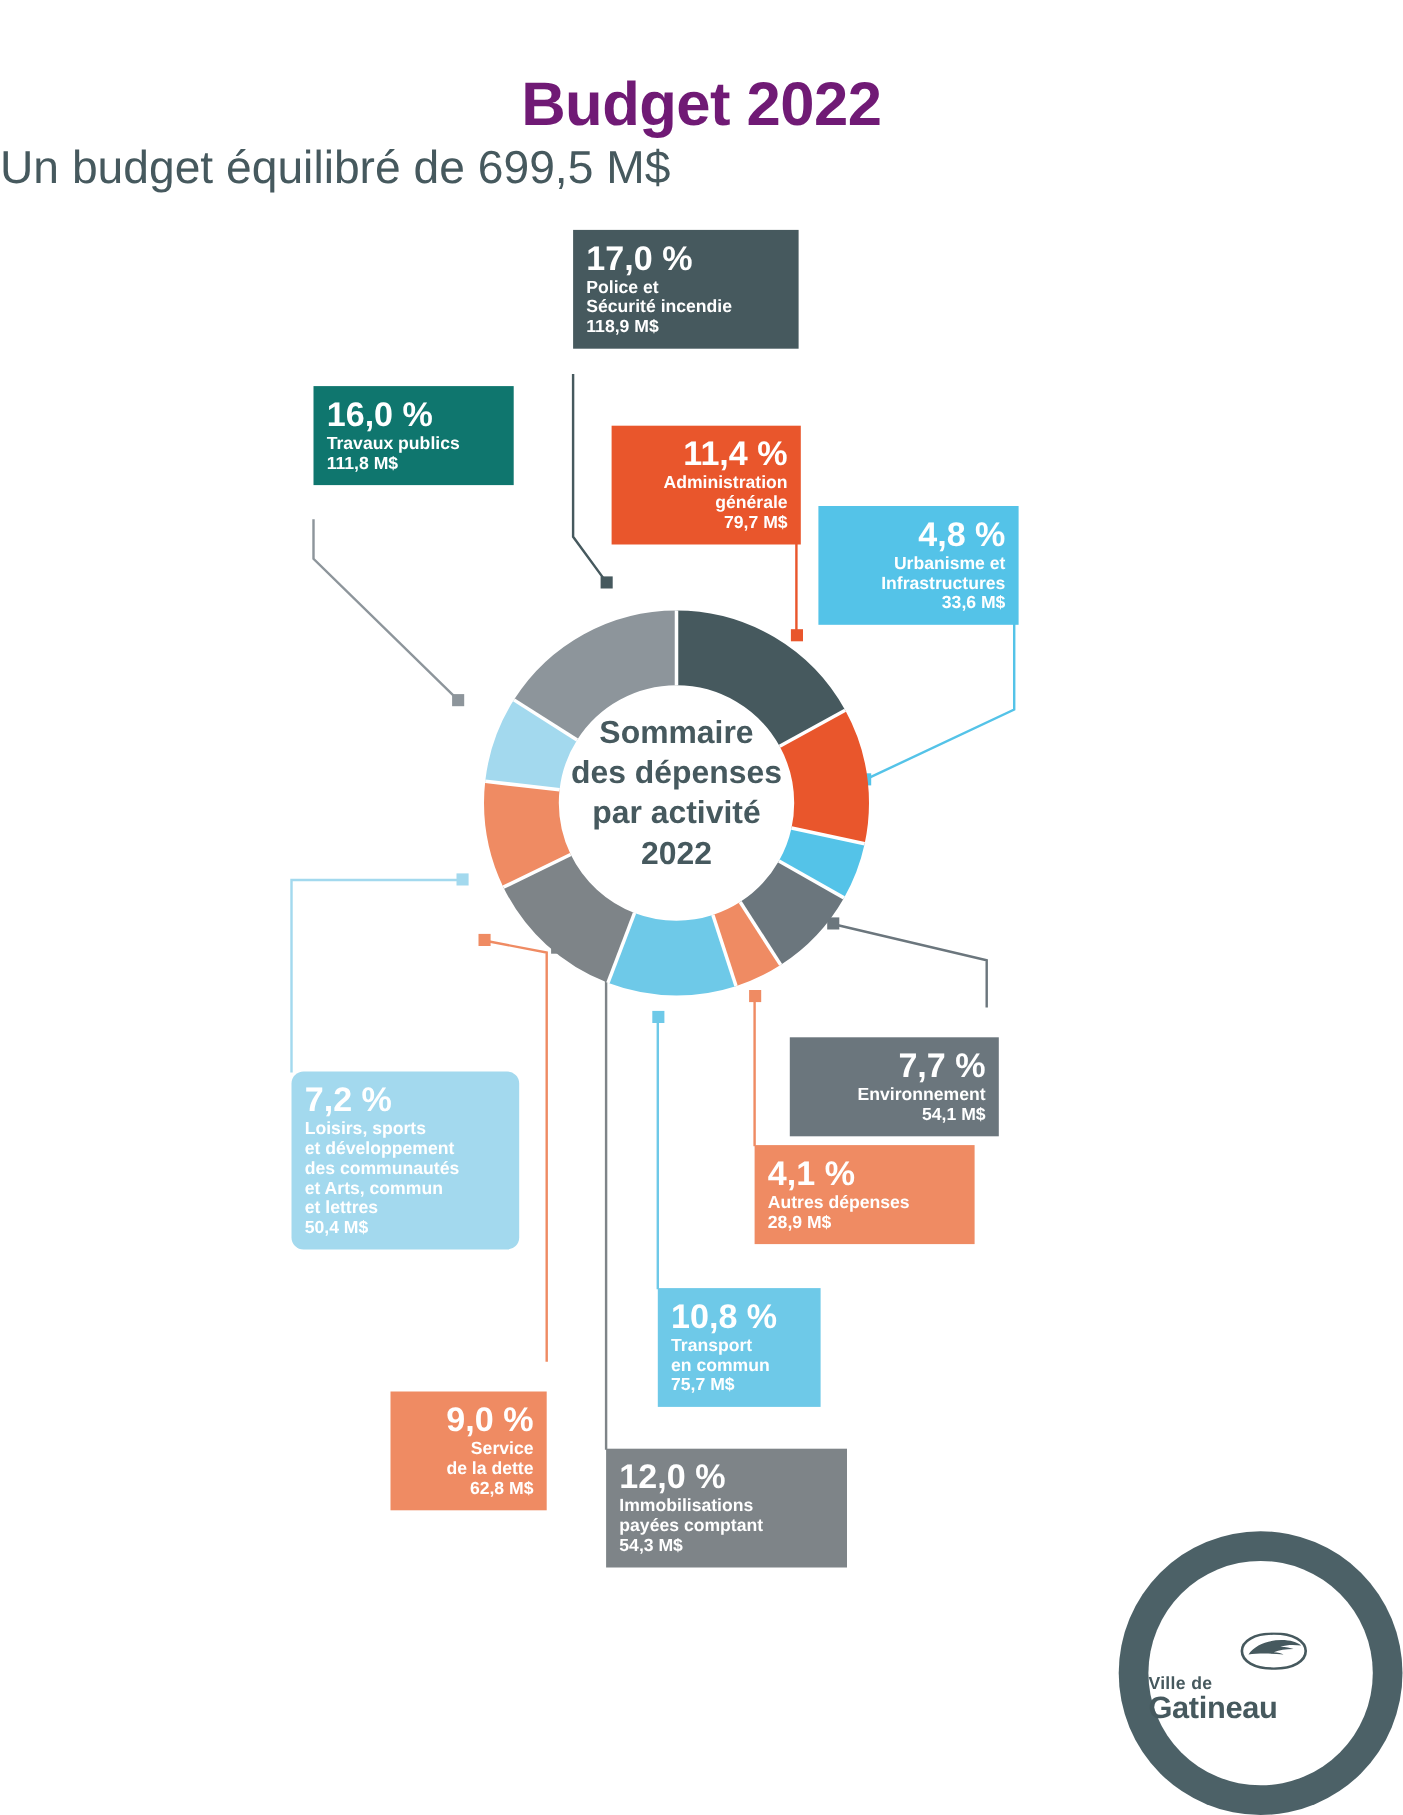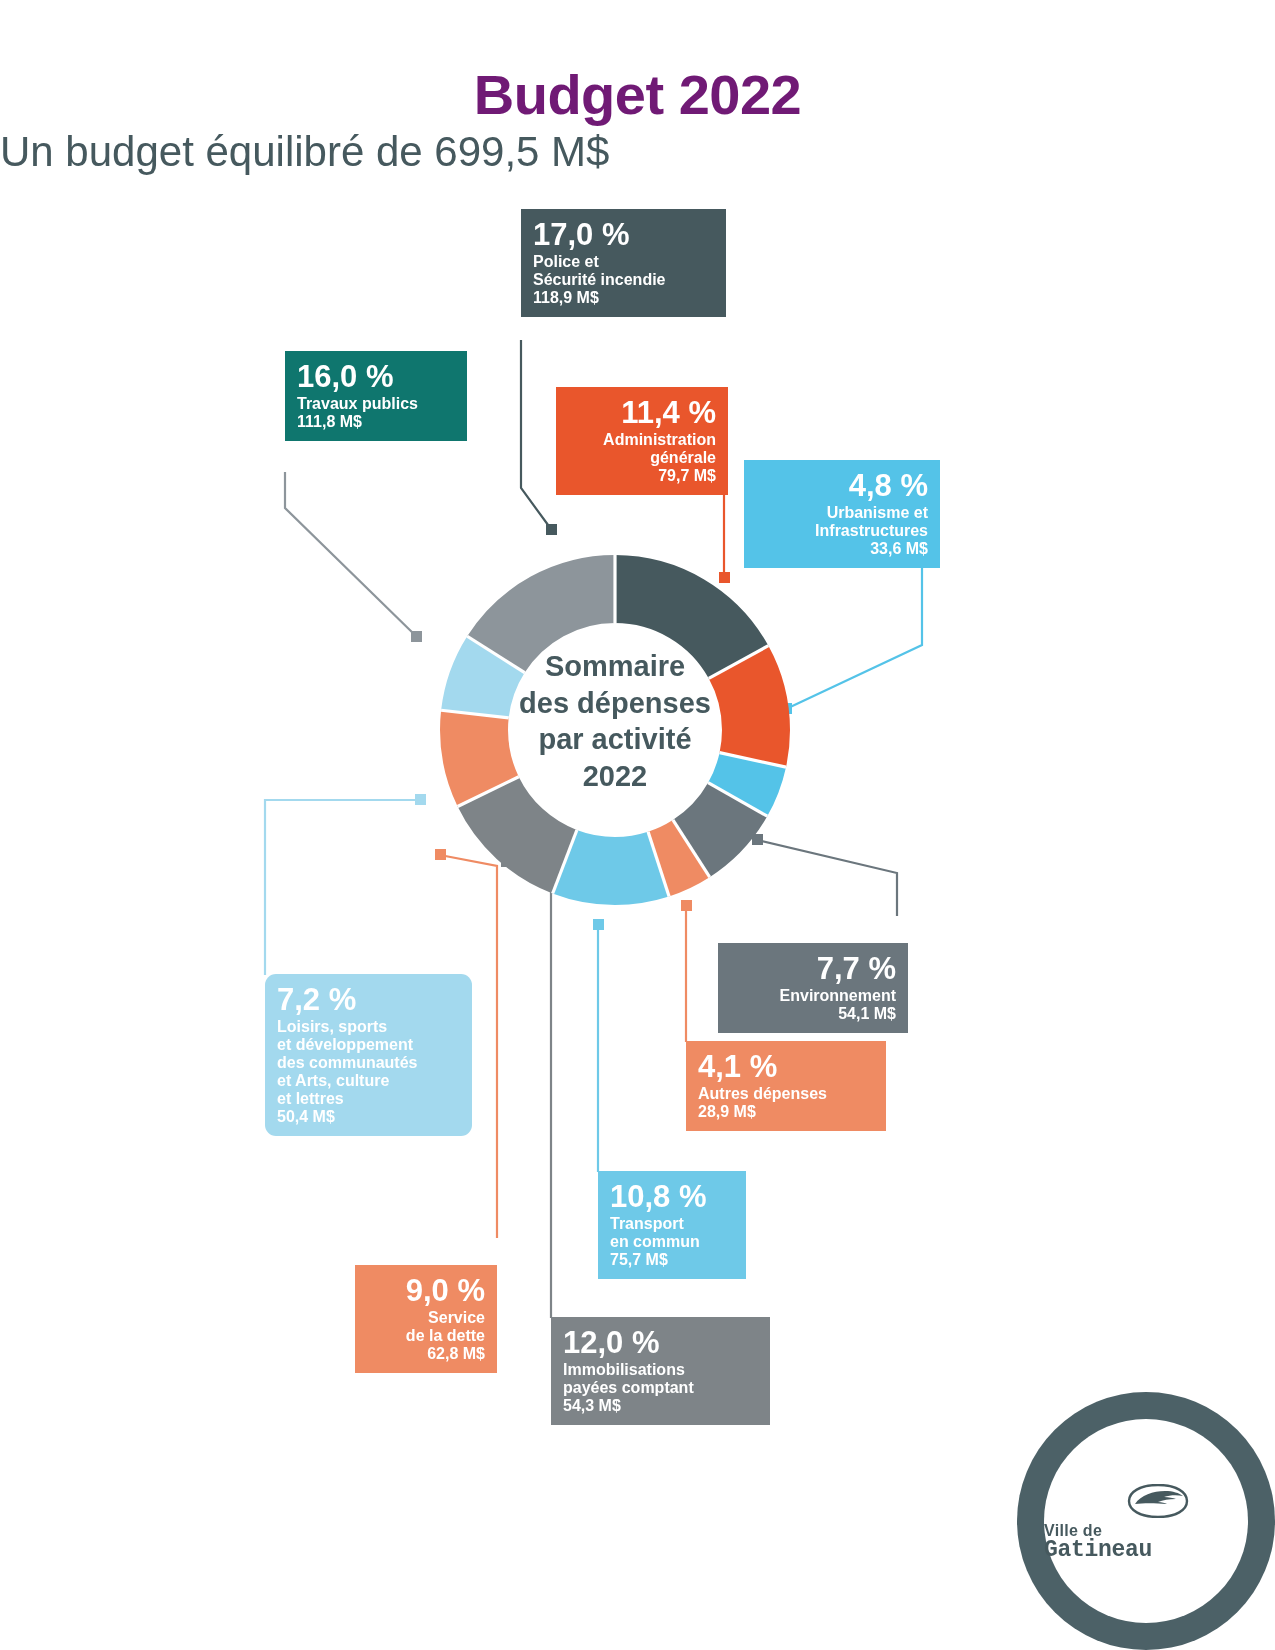--- a/index.html
+++ b/index.html
@@ -56,21 +56,21 @@
     background:#4c6167;
   }
   #logo .inner{
     position:absolute;left:27px;top:27px;width:204px;height:204px;border-radius:50%;
     background:#ffffff;
   }
   #logo .wordmark{
     position:absolute;left:27px;top:130px;width:204px;text-align:left;color:#46595e;
   }
   #logo .w1{display:block;font-size:16px;font-weight:bold;letter-spacing:0.3px;}
-  #logo .w2{display:block;font-size:23px;font-weight:bold;letter-spacing:-0.3px;margin-top:-3px;font-family:Liberation Mono, monospace;}
+  #logo .w2{display:block;font-size:28px;font-weight:bold;letter-spacing:-0.3px;margin-top:-3px;}
   #logo .swoosh{position:absolute;left:110px;top:92px;width:62px;height:34px;}
 </style>
 </head>
 <body>
 
 <div class="stage">
 
   <div id="title">Budget 2022</div>
   <div id="subtitle">Un budget équilibré de 699,5 M$</div>
 
@@ -162,21 +162,21 @@
     <span class="ln">111,8 M$</span>
   </div>
 
   <div class="callout right" style="left:556px;top:359px;width:172px;background:#e9562c;">
     <span class="pct">11,4 %</span>
     <span class="ln">Administration</span>
     <span class="ln">générale</span>
     <span class="ln">79,7 M$</span>
   </div>
 
-  <div class="callout right" style="left:744px;top:432px;width:196px;background:#54c3e8;">
+  <div class="callout right" style="left:744px;top:432px;width:182px;background:#54c3e8;">
     <span class="pct">4,8 %</span>
     <span class="ln">Urbanisme et</span>
     <span class="ln">Infrastructures</span>
     <span class="ln">33,6 M$</span>
   </div>
 
   <div class="callout right" style="left:718px;top:915px;width:190px;background:#6b767d;">
     <span class="pct">7,7 %</span>
     <span class="ln">Environnement</span>
     <span class="ln">54,1 M$</span>
@@ -186,21 +186,21 @@
     <span class="pct">4,1 %</span>
     <span class="ln">Autres dépenses</span>
     <span class="ln">28,9 M$</span>
   </div>
 
   <div class="callout left" style="left:265px;top:974px;width:207px;background:#a3d9ee;border-radius:11px;">
     <span class="pct">7,2 %</span>
     <span class="ln">Loisirs, sports</span>
     <span class="ln">et développement</span>
     <span class="ln">des communautés</span>
-    <span class="ln">et Arts, culture</span>
+    <span class="ln">et Arts, commun</span>
     <span class="ln">et lettres</span>
     <span class="ln">50,4 M$</span>
   </div>
 
   <div class="callout right" style="left:355px;top:1237px;width:142px;background:#ef8b63;">
     <span class="pct">9,0 %</span>
     <span class="ln">Service</span>
     <span class="ln">de la dette</span>
     <span class="ln">62,8 M$</span>
   </div>

